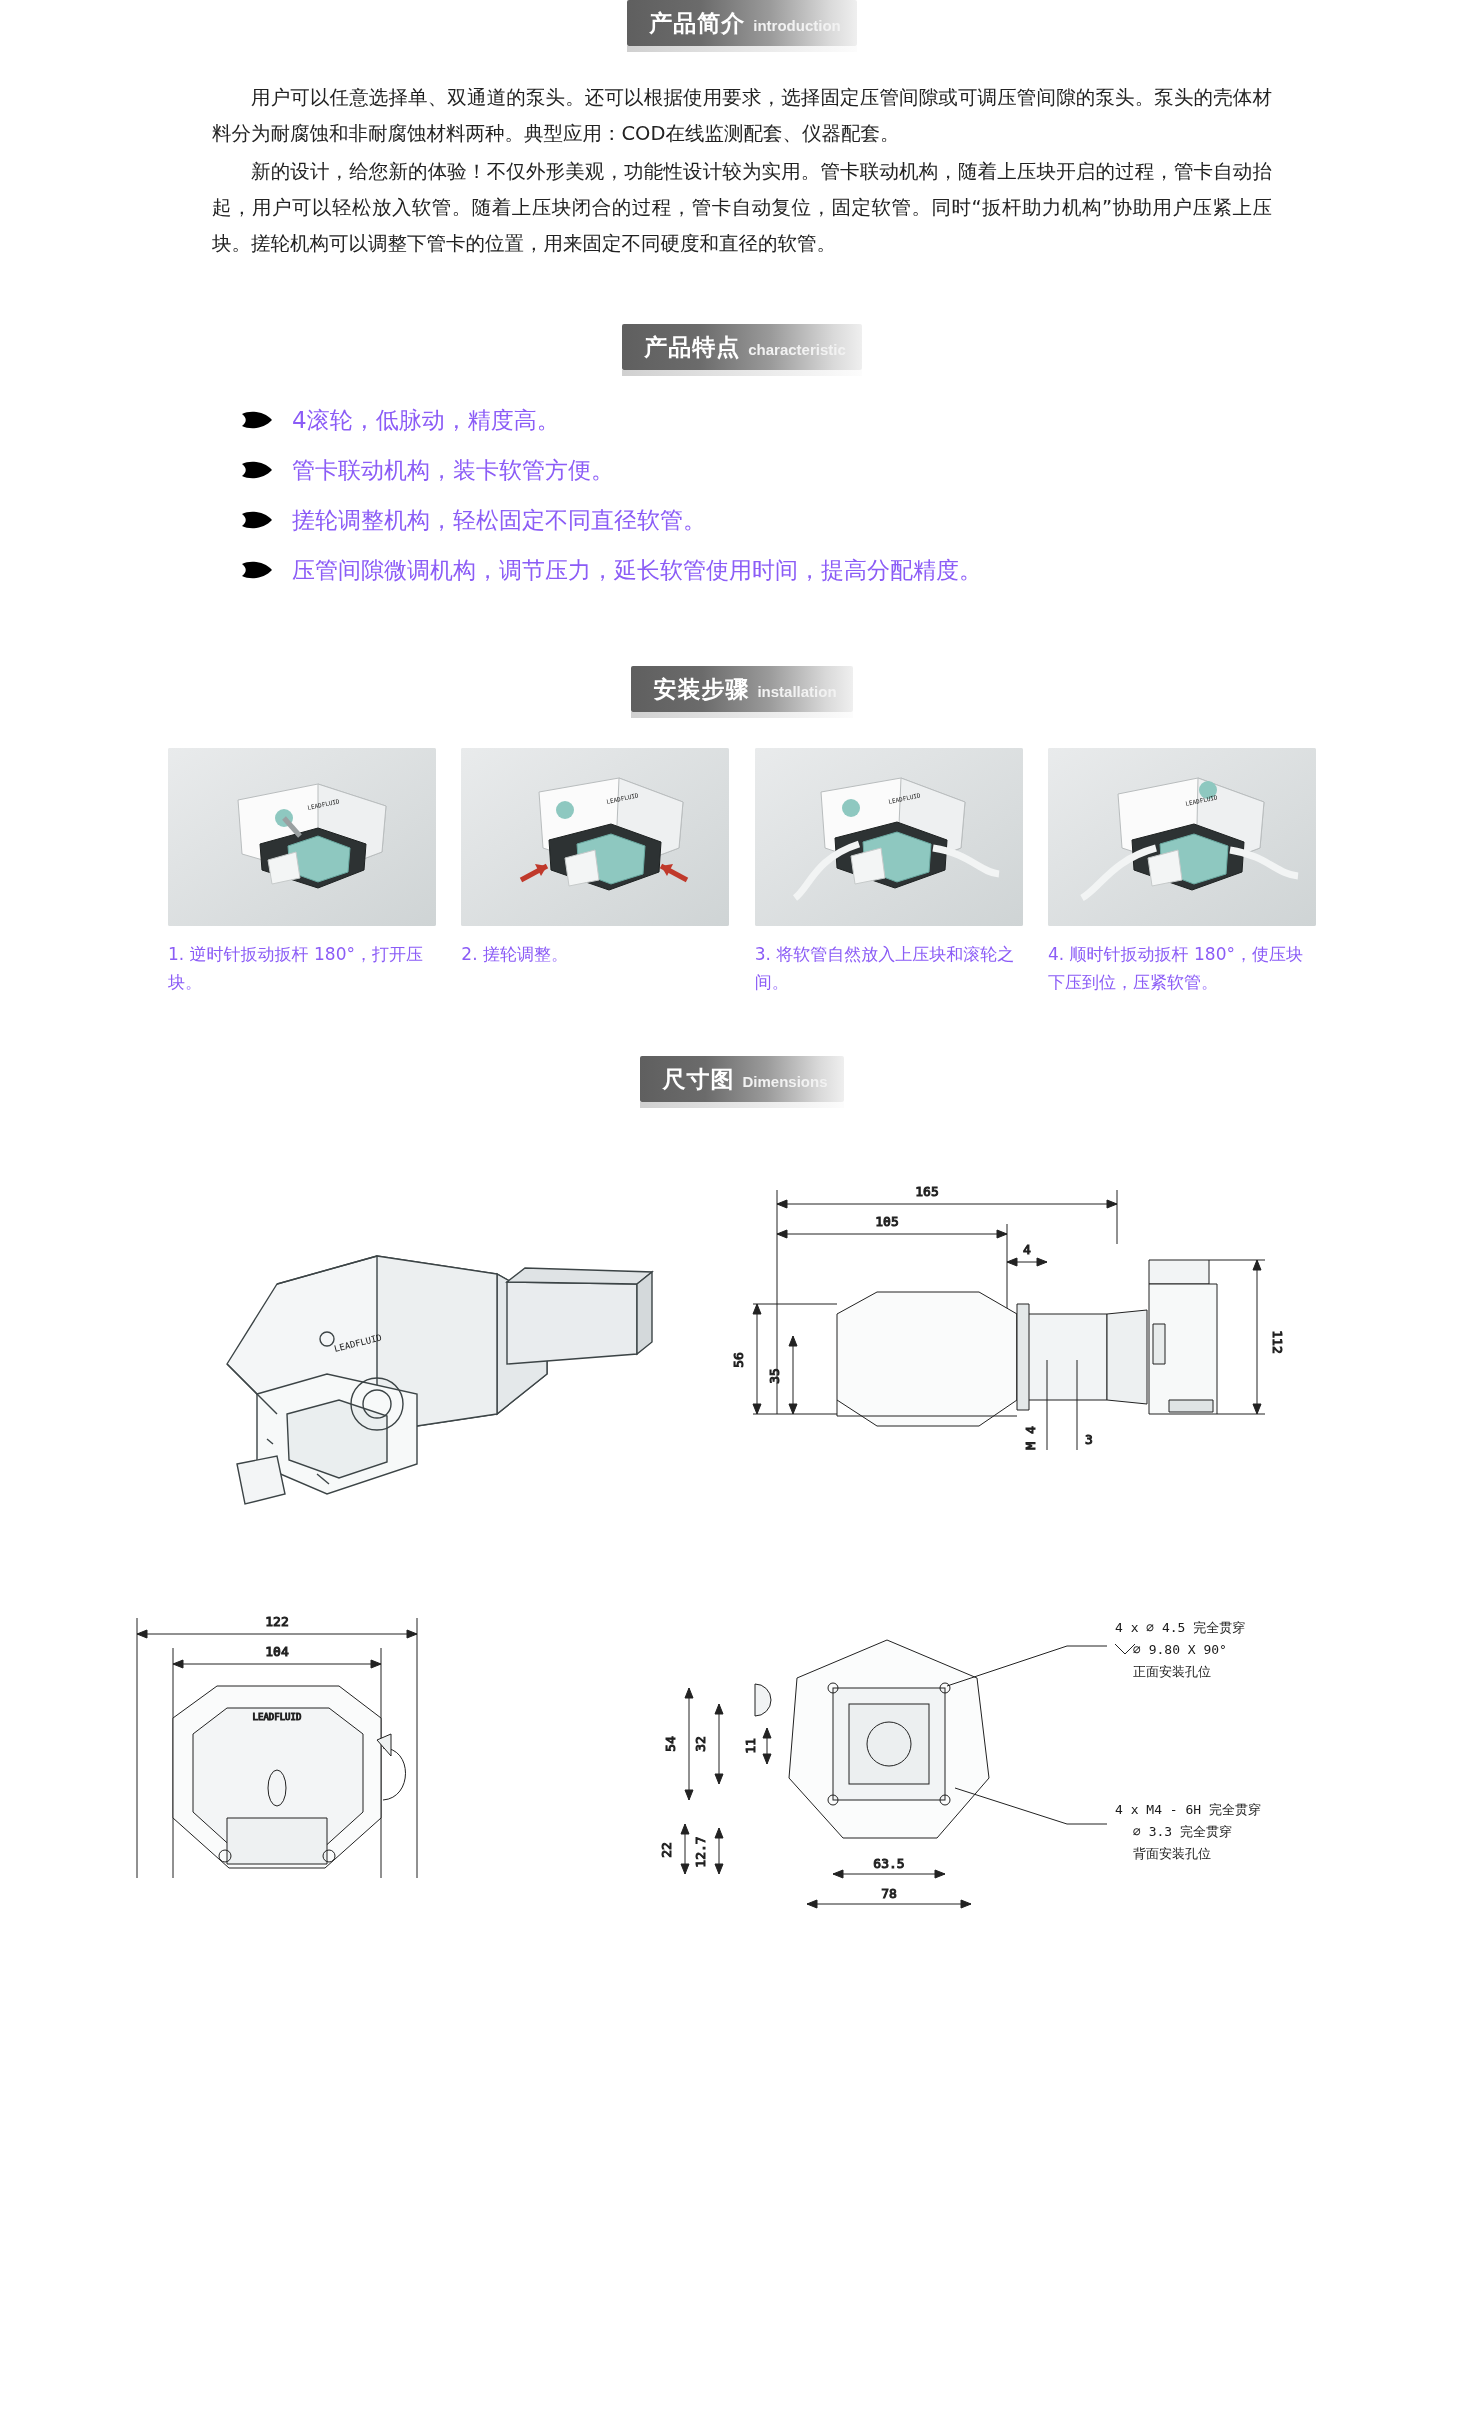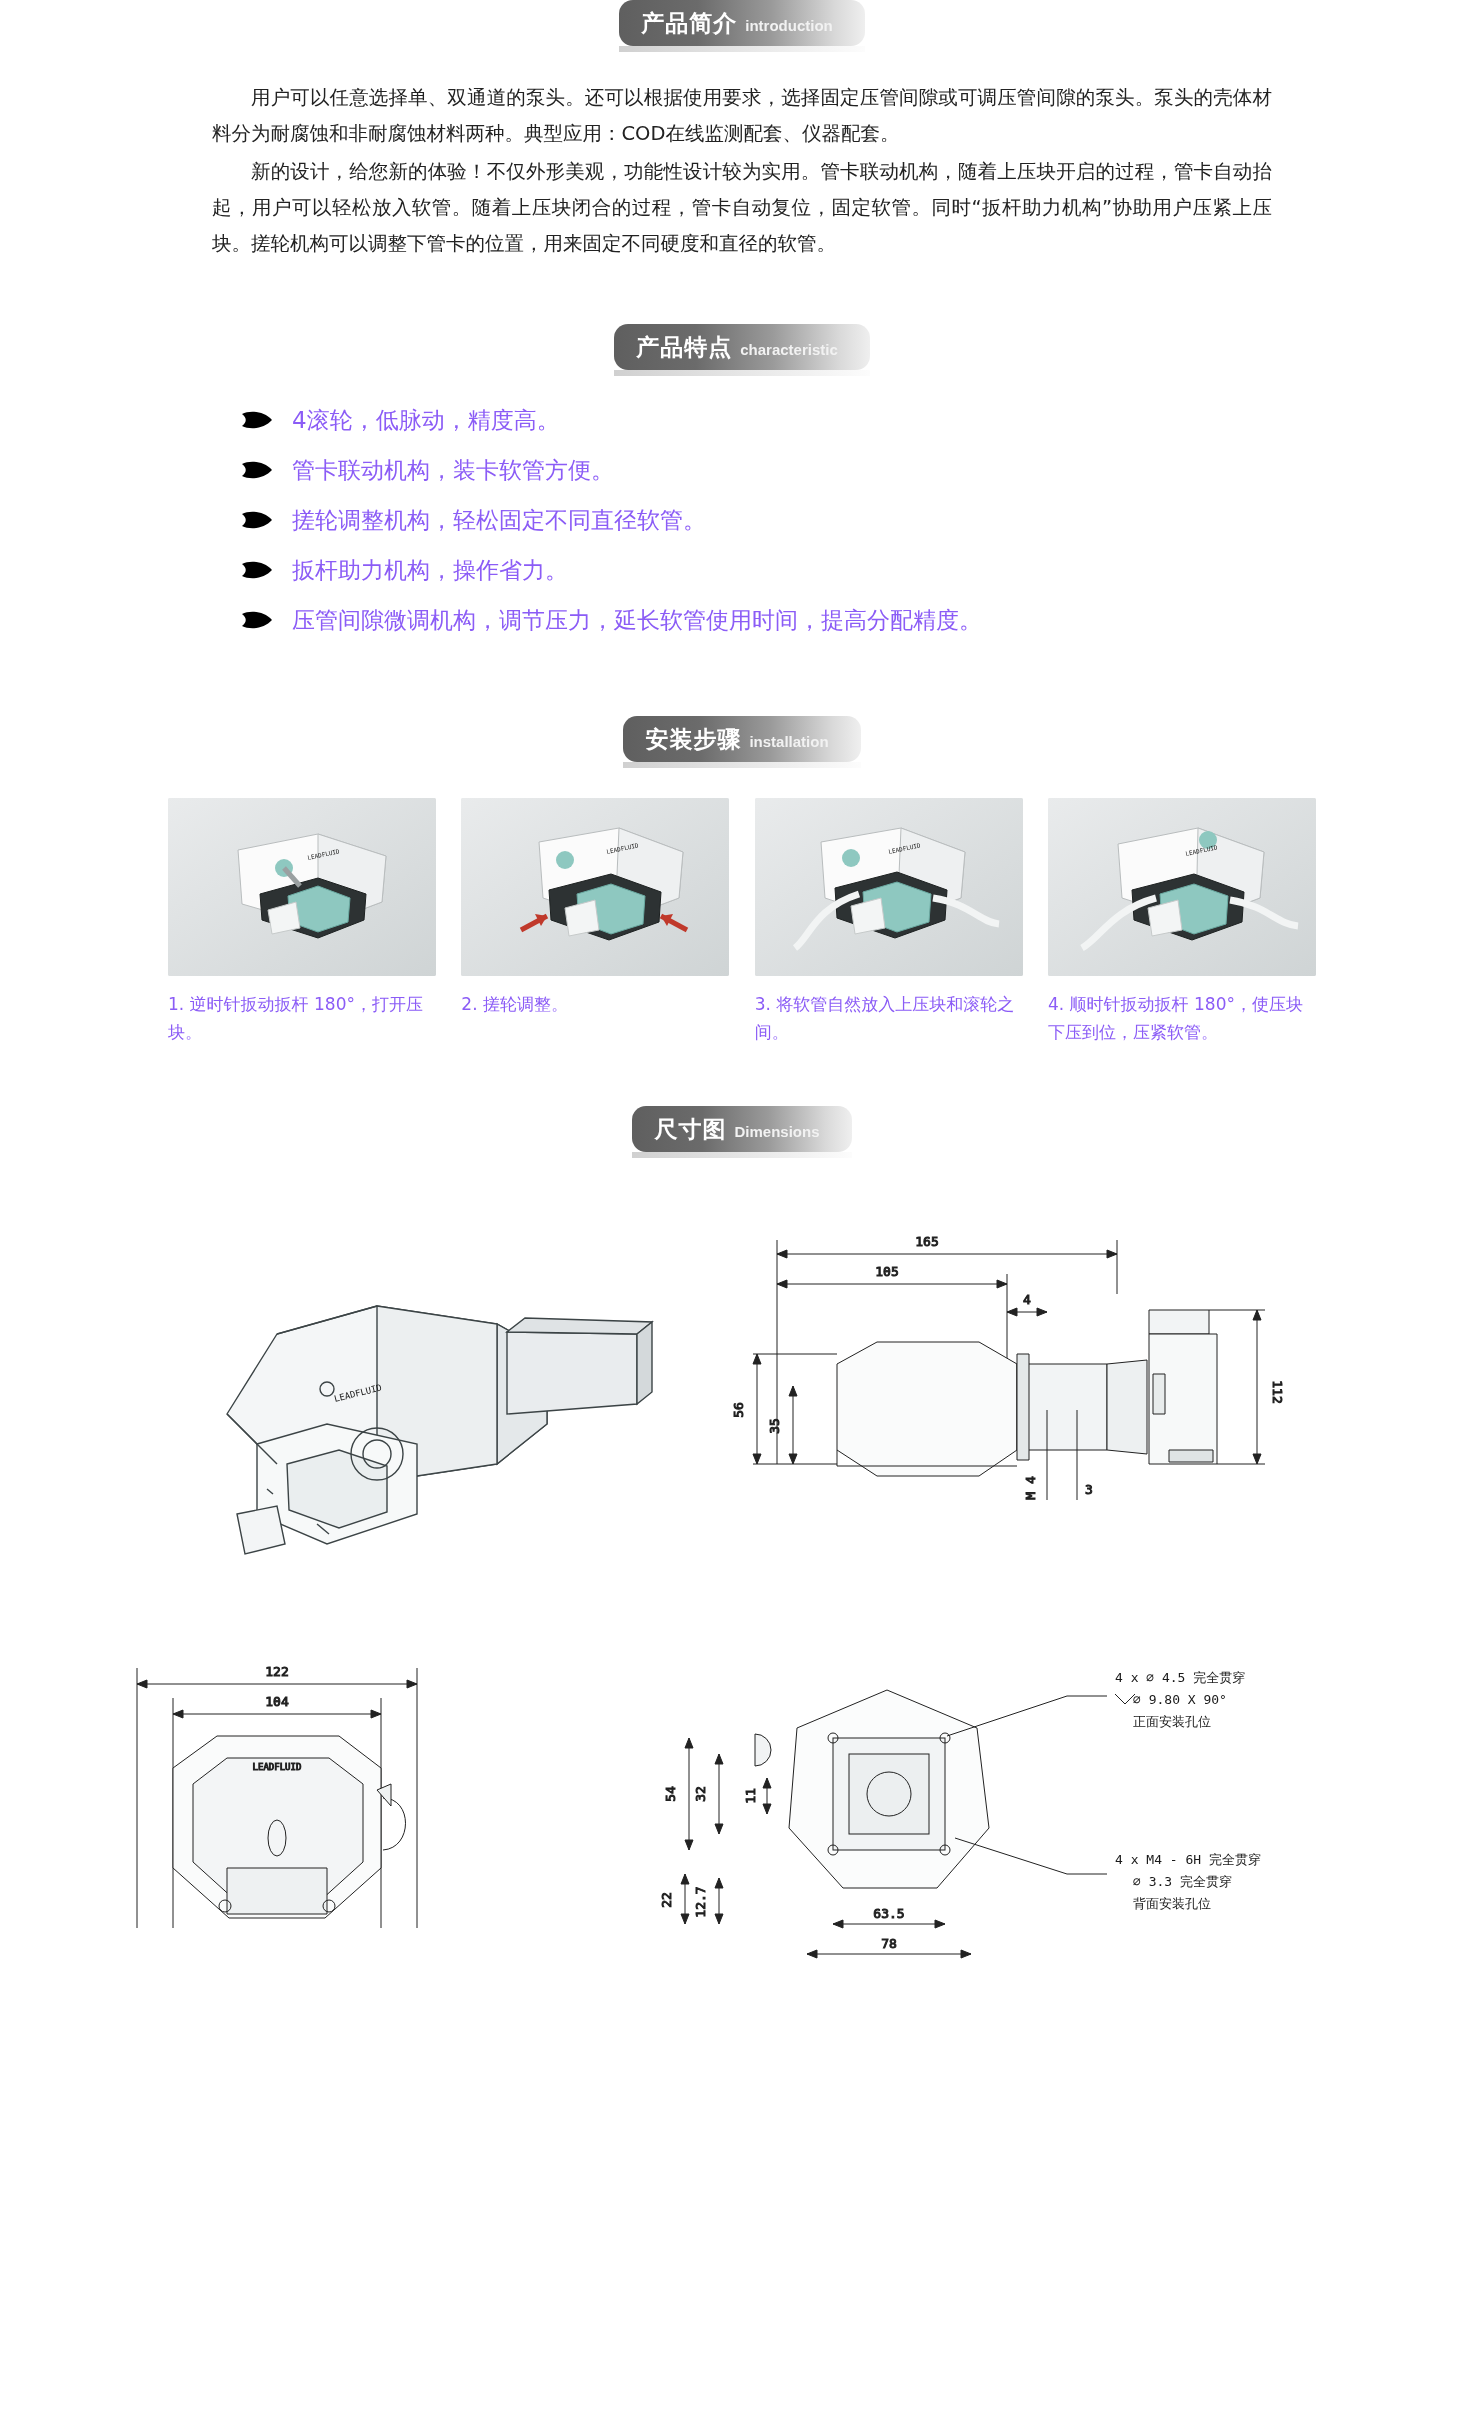--- a/index.html
+++ b/index.html
@@ -19,22 +19,22 @@
     margin: 0 auto;
     position: relative;
   }
   .banner {
     position: relative;
     display: flex;
     align-items: baseline;
     background: linear-gradient(to right, #5f5f5f 0%, #6b6b6b 32%, #9a9a9a 62%, #d9d9d9 88%, #efefef 100%);
     color: #ffffff;
     height: 46px;
-    padding: 0 32px 0 22px;
-    border-radius: 14px;
+    padding: 0 16px 0 22px;
+    border-radius: 2px;
   }
   .banner .cn {
     font-family: "DejaVu Sans", sans-serif;
     font-size: 23px;
     font-weight: bold;
     letter-spacing: 1px;
     line-height: 46px;
   }
   .banner .en {
     font-size: 15px;
@@ -178,28 +178,20 @@
 
     <div class="feature-row">
       <span class="bullet">
         <svg width="34" height="20" viewBox="0 0 34 20">
             <path d="M2 4 C 10 0, 24 1, 32 10 C 24 19, 10 20, 2 16 C 7 12, 7 8, 2 4 Z" fill="#000"></path>
           </svg>
       </span>
       <span class="feature-text">搓轮调整机构，轻松固定不同直径软管。</span>
     </div>
 
-    <div class="feature-row">
-      <span class="bullet">
-        <svg width="34" height="20" viewBox="0 0 34 20">
-            <path d="M2 4 C 10 0, 24 1, 32 10 C 24 19, 10 20, 2 16 C 7 12, 7 8, 2 4 Z" fill="#000"></path>
-          </svg>
-      </span>
-      <span class="feature-text">扳杆助力机构，操作省力。</span>
-    </div>
 
     <div class="feature-row">
       <span class="bullet">
         <svg width="34" height="20" viewBox="0 0 34 20">
             <path d="M2 4 C 10 0, 24 1, 32 10 C 24 19, 10 20, 2 16 C 7 12, 7 8, 2 4 Z" fill="#000"></path>
           </svg>
       </span>
       <span class="feature-text">压管间隙微调机构，调节压力，延长软管使用时间，提高分配精度。</span>
     </div>
 

